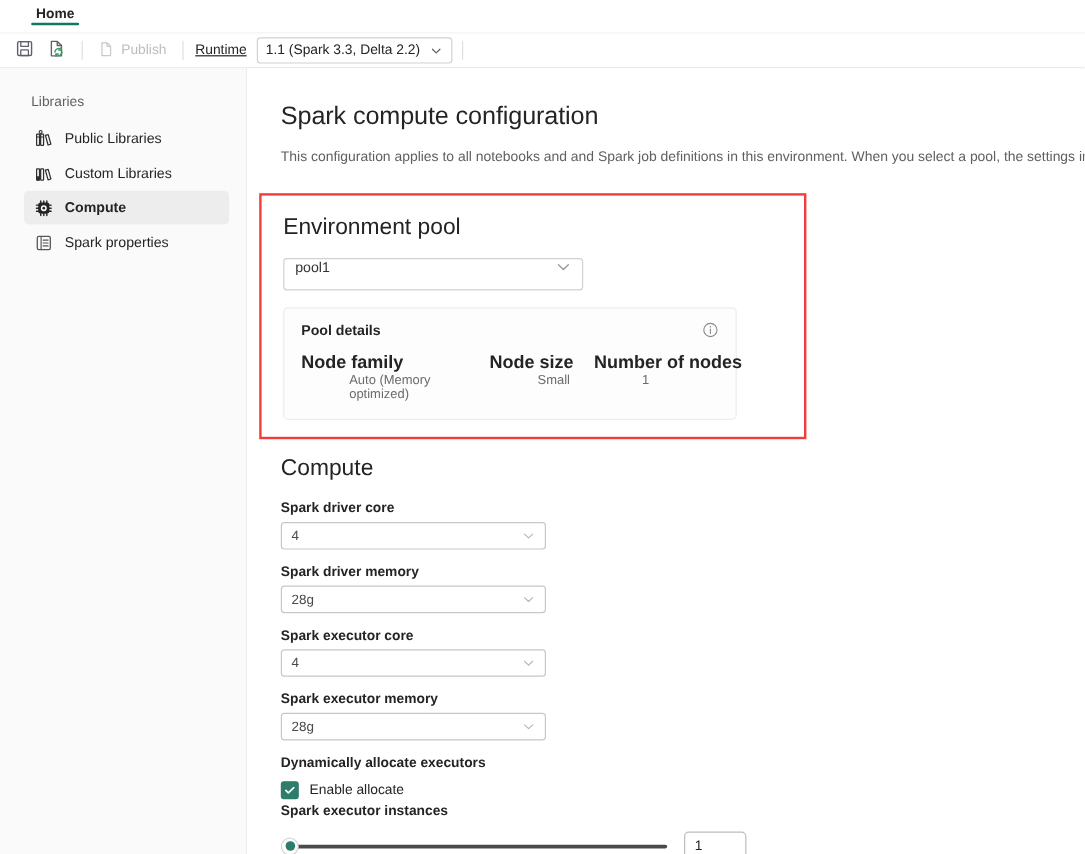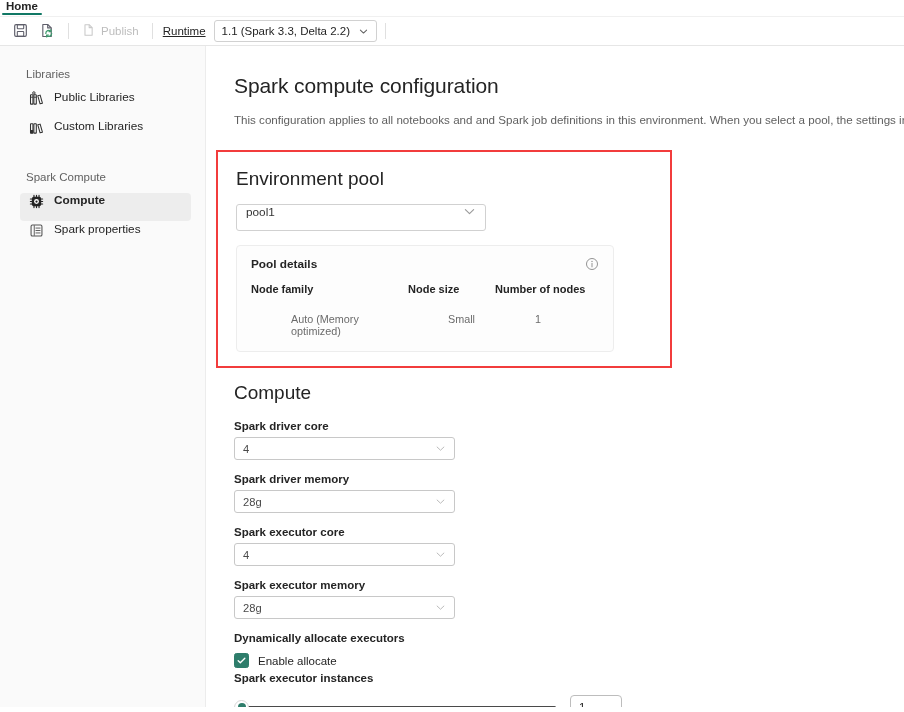--- a/index.html
+++ b/index.html
@@ -8,25 +8,25 @@
     margin: 0; padding: 0;
     width: 904px; height: 712px;
     background: #ffffff;
     font-family: "Liberation Sans", sans-serif;
     color: #242424;
     overflow: hidden;
   }
 
   
   .ribbon-tabs {
-    height: 17px;
+    height: 28px;
     background: #ffffff;
     display: flex;
-    align-items: flex-start;
-    padding-left: 0;
+    align-items: center;
+    padding-left: 24px;
     border-bottom: 1px solid #f0f0f0;
   }
   .ribbon-tab {
     font-size: 11.5px;
     font-weight: 600;
     color: #242424;
     padding: 0 6px 3px 6px;
     position: relative;
     cursor: pointer;
   }
@@ -113,20 +113,21 @@
   .nav-group-title {
     font-size: 11.5px;
     color: #616161;
     padding: 0 0 0 26px;
     margin-bottom: 8px;
     line-height: 16px;
   }
   .nav-group-title.second { margin-top: 22px; }
   .nav-item {
     display: flex;
+    align-items: center;
     gap: 10px;
     height: 28px;
     margin: 1px 14px 1px 20px;
     padding: 0 8px;
     border-radius: 4px;
     font-size: 11.8px;
     color: #242424;
     cursor: pointer;
   }
   .nav-item.selected { background: #ededed; font-weight: 600; }
@@ -214,24 +215,24 @@
     font-size: 11.8px;
     font-weight: 700;
     color: #242424;
   }
   .info-ico { color: #8a8a8a; display: flex; cursor: pointer; }
   .pool-cols { display: flex; }
   .pool-col { flex: 0 0 auto; }
   .pool-col:nth-child(1) { width: 157px; }
   .pool-col:nth-child(2) { width: 87px; }
   .pool-col-label {
-    font-size: 11px;
+    font-size: 15px;
     font-weight: 700;
     color: #242424;
-    margin-bottom: 18px;
+    margin-bottom: 0;
   }
   .pool-col-value {
     font-size: 10.8px;
     color: #6b6b6b;
     margin-left: 40px;
   }
 
   
   .field { margin-bottom: 13px; }
   .field-label {
@@ -418,21 +419,20 @@
         <svg width="15" height="15" viewBox="0 0 16 16" fill="none">
           <rect x="1.6" y="4" width="2.6" height="10" rx="0.5" stroke="#303030" stroke-width="1.1"></rect>
           <rect x="5.2" y="4" width="2.6" height="10" rx="0.5" stroke="#303030" stroke-width="1.1"></rect>
           <path d="M9.4 5.1l2.5-.7 2.4 8.6-2.5.7z" stroke="#303030" stroke-width="1.1" fill="none" stroke-linejoin="round"></path>
           <rect x="1.3" y="10.6" width="3.2" height="3.6" rx="0.6" fill="#303030"></rect>
         </svg>
       </span>
       <span>Custom Libraries</span>
     </div>
 
-    <div class="nav-group-title second">Spark Compute</div>
 
     <div class="nav-item selected">
       <span class="nav-ico">
         <svg width="15" height="15" viewBox="0 0 16 16" fill="none">
           <rect x="3" y="3" width="10" height="10" rx="2.2" fill="#242424"></rect>
           <circle cx="8" cy="8" r="2.6" fill="#ffffff"></circle>
           <circle cx="8" cy="8" r="1.2" fill="#242424"></circle>
           <path d="M5.3 1.5v1.6M8 1.5v1.6M10.7 1.5v1.6M5.3 12.9v1.6M8 12.9v1.6M10.7 12.9v1.6M1.5 5.3h1.6M1.5 8h1.6M1.5 10.7h1.6M12.9 5.3h1.6M12.9 8h1.6M12.9 10.7h1.6" stroke="#242424" stroke-width="1.25" stroke-linecap="round"></path>
         </svg>
       </span>

